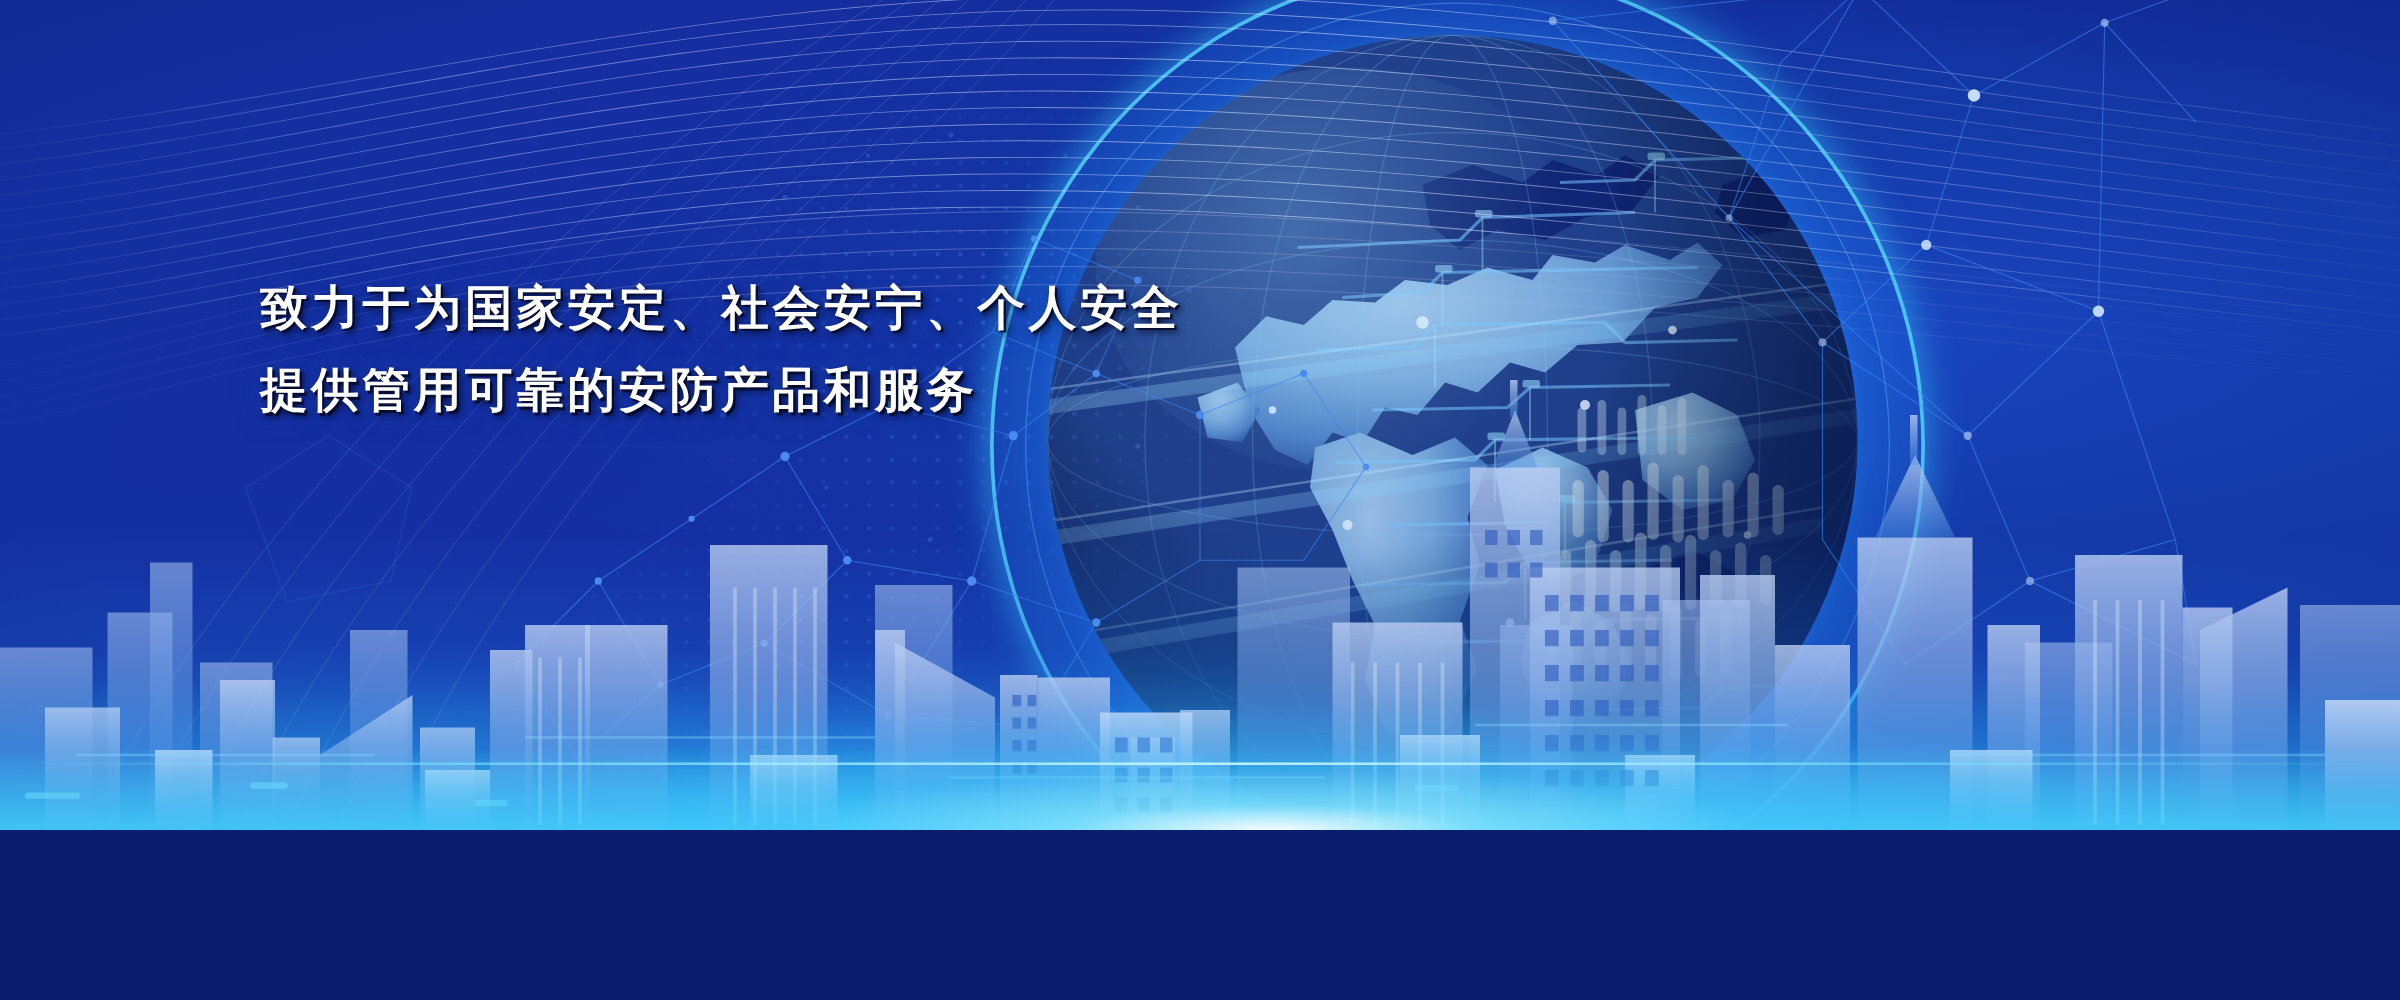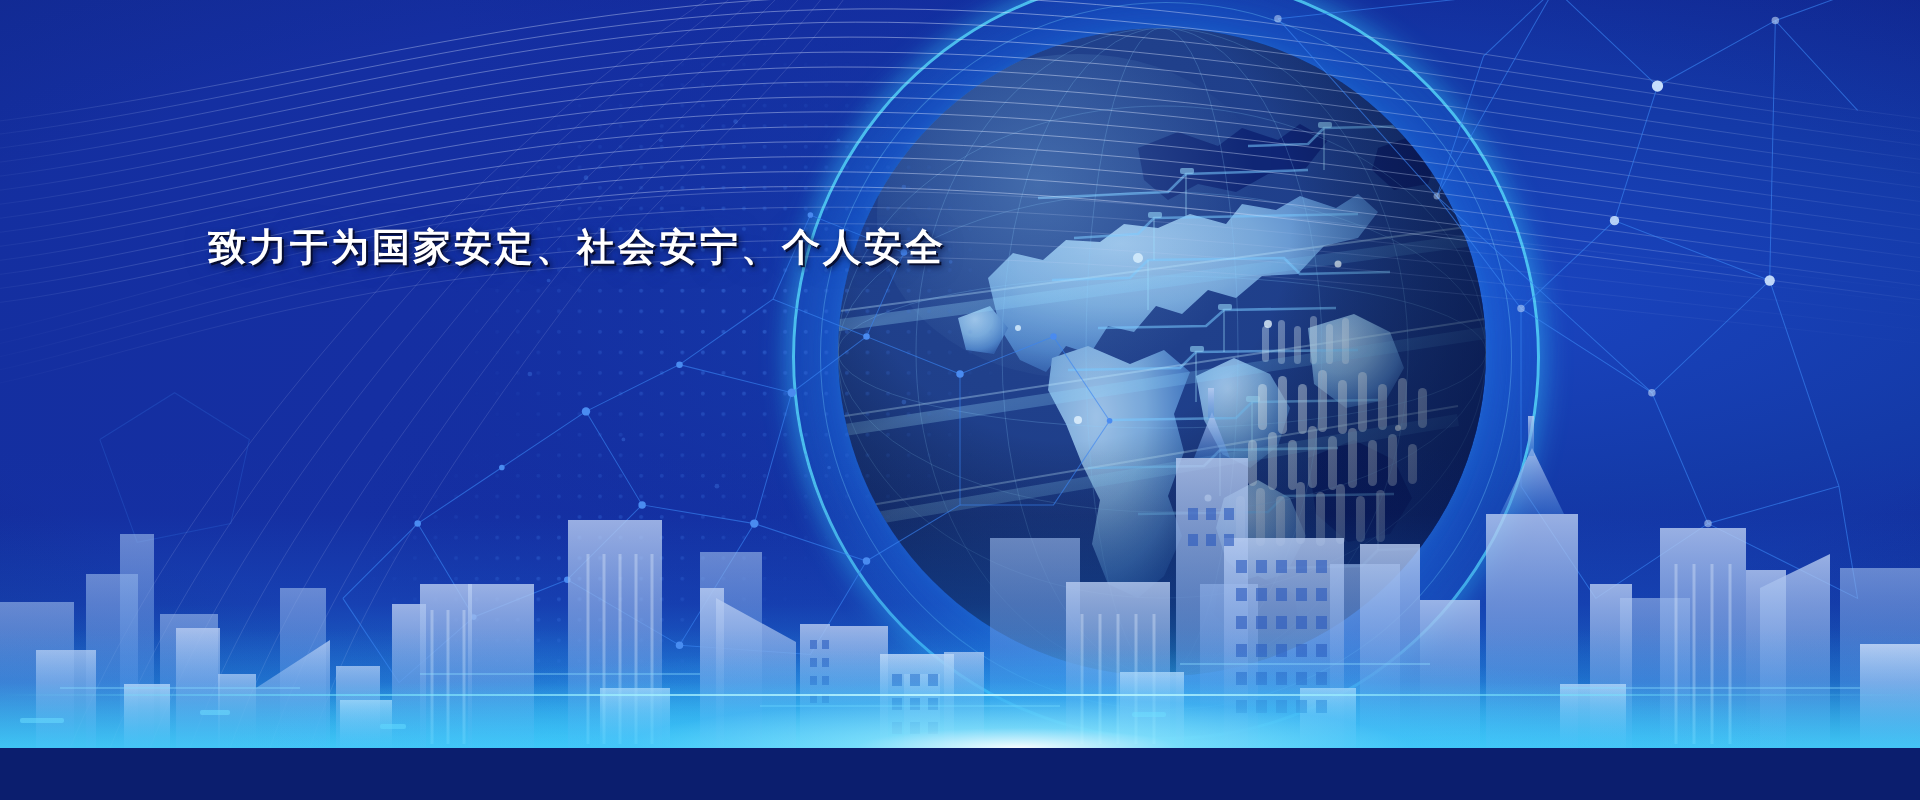--- a/index.html
+++ b/index.html
@@ -2,21 +2,21 @@
 <html lang="zh"><head>
 <meta charset="utf-8">
 <title>Banner</title>
 <style>
   html,body{margin:0;padding:0;background:#0b1e6e;}
   body{font-family:"Liberation Sans","DejaVu Sans",sans-serif;}
 
   .stage{
     position:relative;
     width:1920px;
-    height:748px;
+    height:664px;
     overflow:hidden;
     background:#14309c;
   }
 
   
   .bg-base{
     position:absolute; inset:0;
     background:
       radial-gradient(125% 95% at 72% 40%, #1b46c4 0%, #143aa8 28%, #12289a 55%, #0e2086 78%, #0c1b74 100%);
   }
@@ -604,15 +604,16 @@
     </g>
   </svg>
 
   <div class="bg-bottom-cyan"></div>
   <div class="ground-glow"></div>
   <div class="ground-line"></div>
   <div class="bg-vignette"></div>
 
   <div class="headline">
     <div class="line">致力于为国家安定、社会安宁、个人安全</div>
+    <div class="line">提供管用可靠的安防产品和服务</div>
   </div>
 
 </div>
 
 </body></html>

